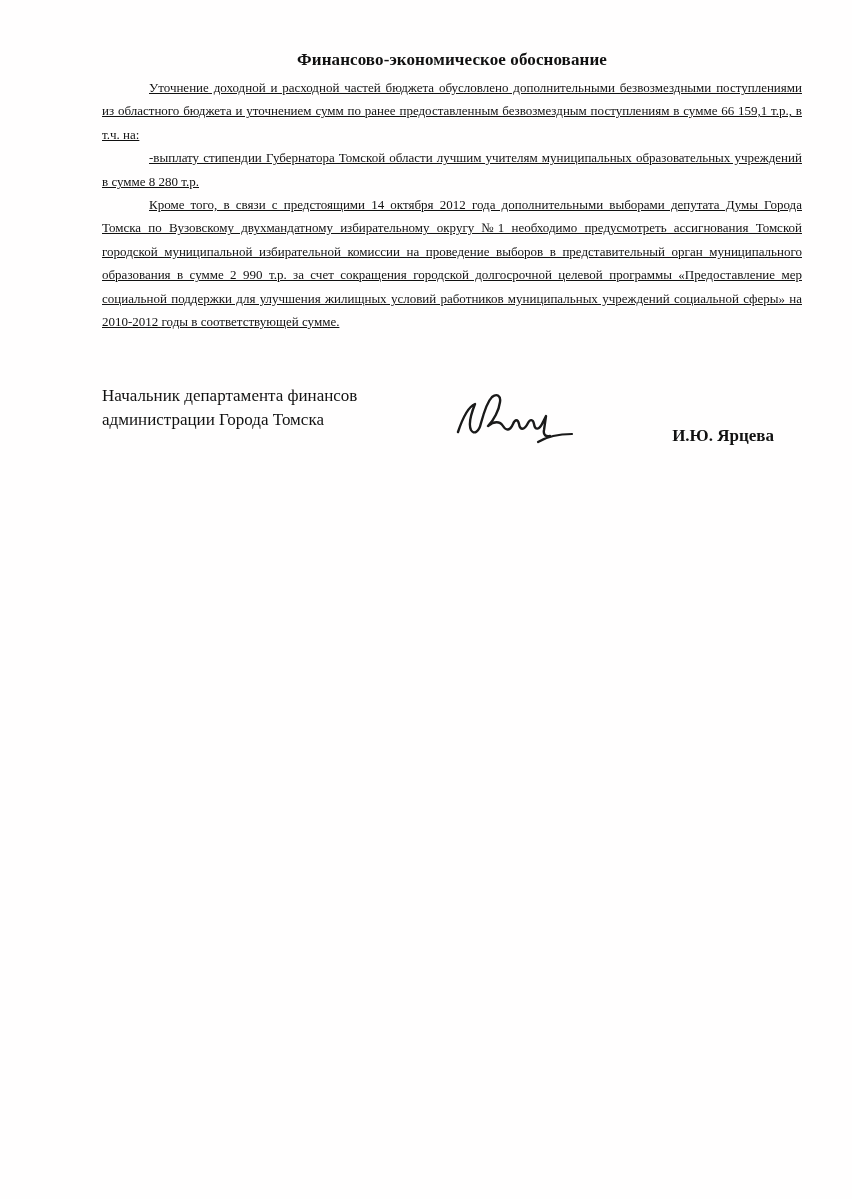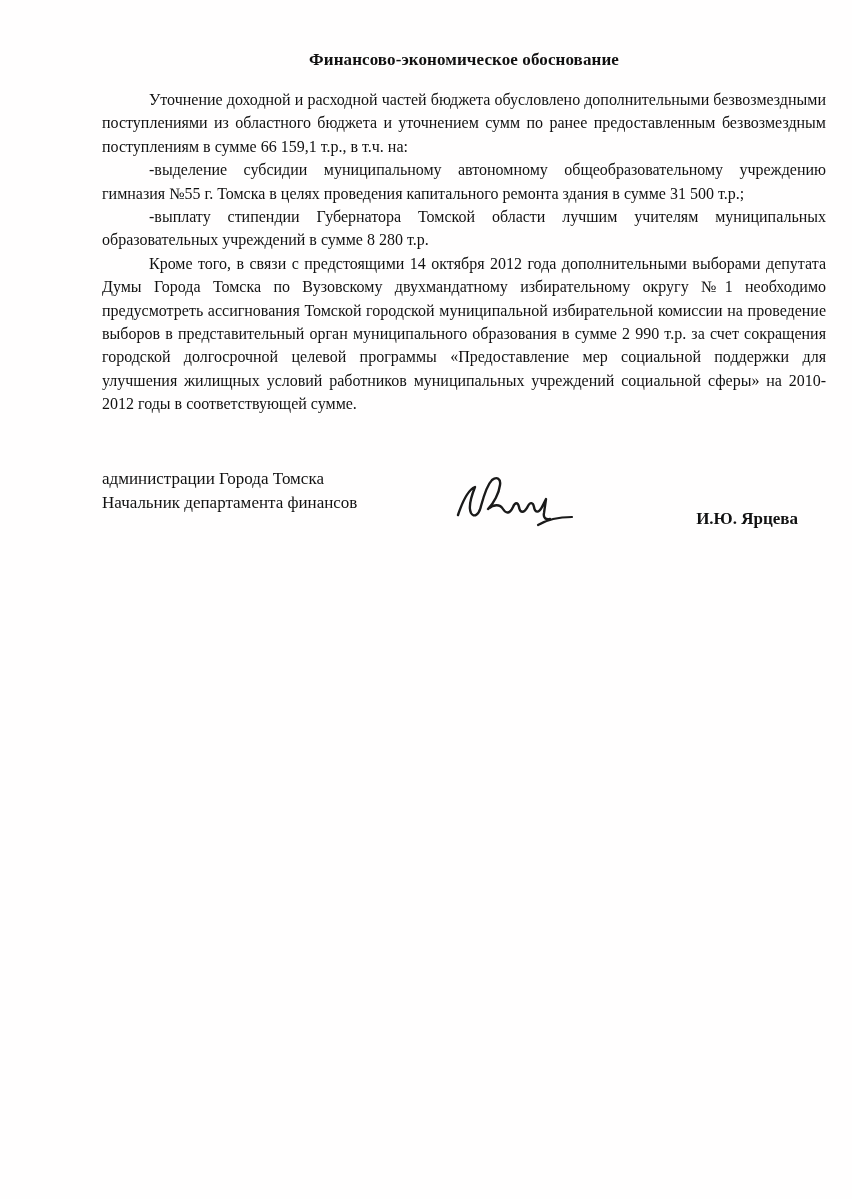--- a/index.html
+++ b/index.html
@@ -9,33 +9,34 @@
   }
   .page {
     position: relative;
     width: 852px;
     height: 1199px;
     background: #fffefe;
     font-family: "Liberation Serif", "DejaVu Serif", serif;
     color: #111111;
     overflow: hidden;
     box-sizing: border-box;
-    padding: 48px 26px 0 102px;
+    padding: 48px 50px 0 102px;
   }
   .title-block {
     text-align: center;
     font-weight: bold;
     font-size: 17px;
     line-height: 24px;
     letter-spacing: 0.1px;
   }
   .body-block {
-    margin-top: 16px;
-    font-size: 16px;
+    margin-top: 4px;
+    font-size: 13px;
     line-height: 23.4px;
+    text-decoration: underline;
   }
   .body-block p {
     margin: 0;
     text-align: justify;
     text-indent: 47px;
   }
   .signature-block {
     margin-top: 51px;
     display: flex;
     align-items: flex-start;
@@ -69,29 +70,28 @@
 <body>
 
 <div class="page">
 
   <div class="title-block">
     <div>Финансово-экономическое обоснование</div>
   </div>
 
   <div class="body-block">
     <p>Уточнение доходной и расходной частей бюджета обусловлено дополнительными безвозмездными поступлениями из областного бюджета и уточнением сумм по ранее предоставленным безвозмездным поступлениям в сумме 66 159,1 т.р., в т.ч. на:</p>
-    <p>-выделение субсидии муниципальному автономному общеобразовательному учреждению гимназия №55 г. Томска в целях проведения капитального ремонта здания в сумме 31 500 т.р.;</p>
     <p>-выплату стипендии Губернатора Томской области лучшим учителям муниципальных образовательных учреждений в сумме 8 280 т.р.</p>
     <p>Кроме того, в связи с предстоящими 14 октября 2012 года дополнительными выборами депутата Думы Города Томска по Вузовскому двухмандатному избирательному округу №1 необходимо предусмотреть ассигнования Томской городской муниципальной избирательной комиссии на проведение выборов в представительный орган муниципального образования в сумме 2 990 т.р. за счет сокращения городской долгосрочной целевой программы «Предоставление мер социальной поддержки для улучшения жилищных условий работников муниципальных учреждений социальной сферы» на 2010-2012 годы в соответствующей сумме.</p>
   </div>
 
   <div class="signature-block">
     <div class="sig-position">
+      <div>Начальник департамента финансов</div>
       <div>администрации Города Томска</div>
-      <div>Начальник департамента финансов</div>
     </div>
     <div class="sig-mark">
       <svg viewBox="0 0 130 60" xmlns="http://www.w3.org/2000/svg" aria-hidden="true">
         <path d="M4 42 C 10 24, 16 16, 21 14 C 17 24, 14 34, 17 40 C 20 45, 25 42, 27 33 C 30 22, 33 12, 38 7 C 43 3, 47 6, 46 12 C 45 20, 40 30, 34 36 C 40 31, 46 31, 49 36 C 52 41, 56 41, 59 34 C 61 29, 64 29, 65 34 C 66 40, 70 41, 74 33 C 76 29, 79 29, 80 34 C 81 40, 85 41, 89 32 L 92 26 L 90 40 C 89 45, 92 47, 96 46" fill="none" stroke="#1a1a1a" stroke-width="2.4" stroke-linecap="round" stroke-linejoin="round"></path>
         <path d="M84 52 C 94 46, 106 44, 118 44" fill="none" stroke="#1a1a1a" stroke-width="2.2" stroke-linecap="round"></path>
       </svg>
     </div>
     <div class="sig-name">И.Ю. Ярцева</div>
   </div>
 

